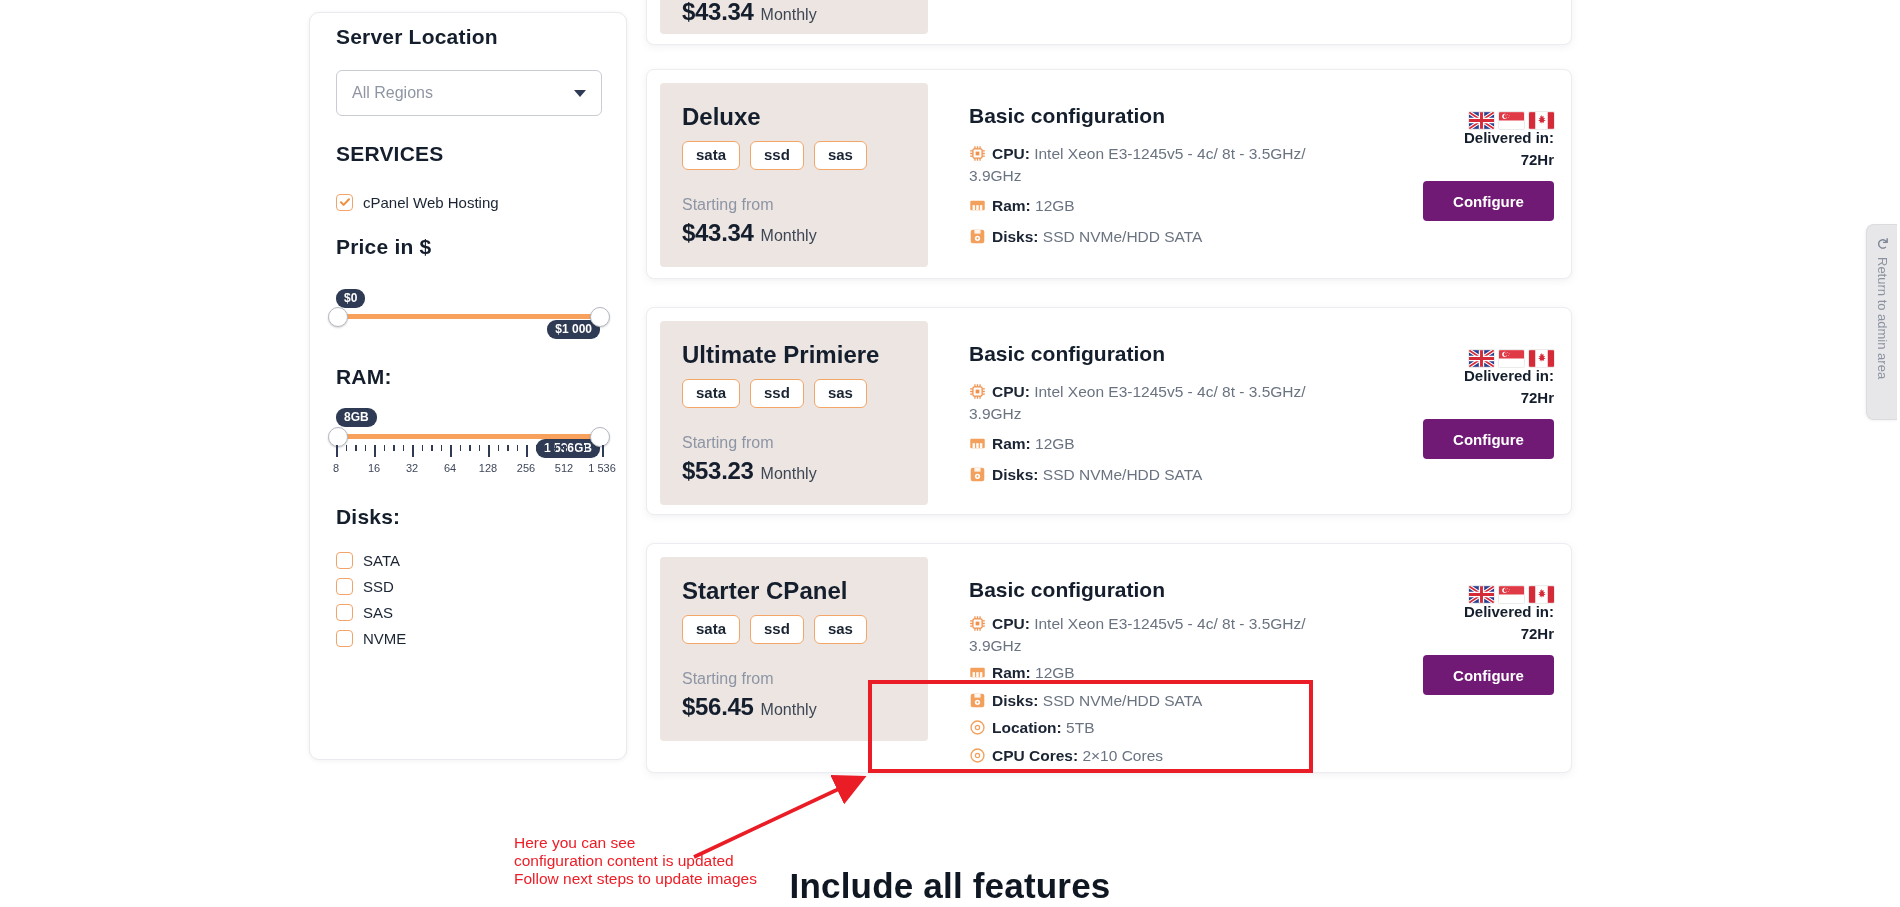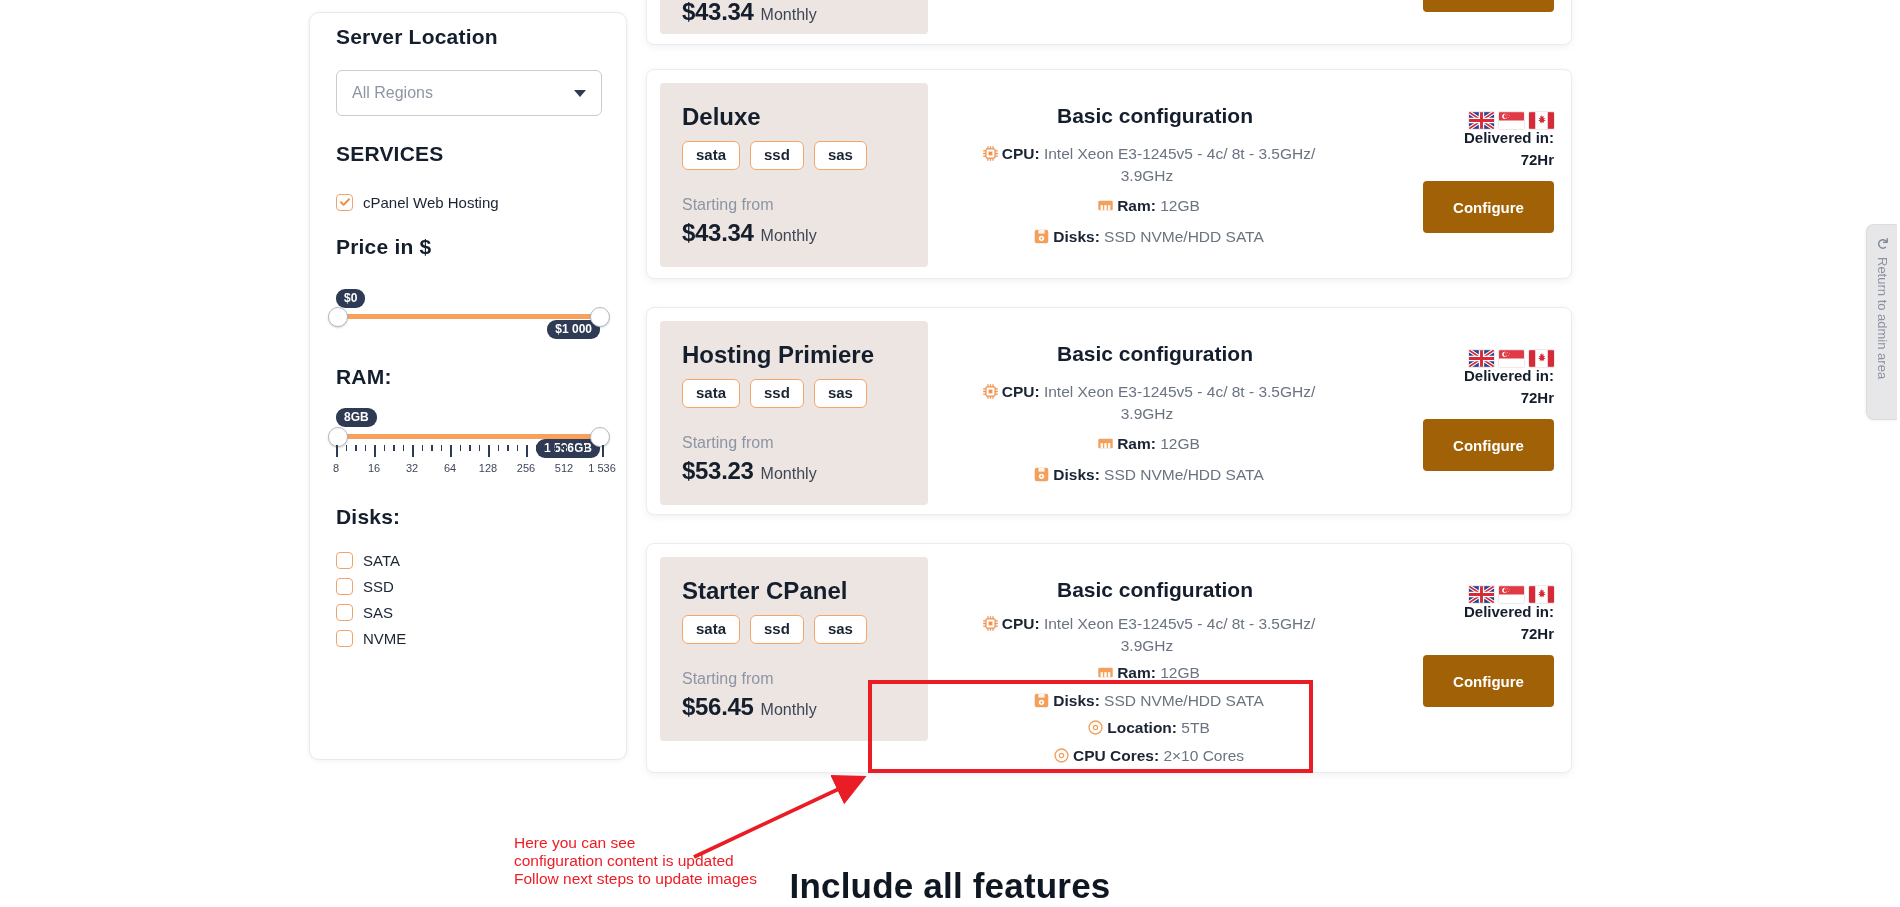--- a/index.html
+++ b/index.html
@@ -59,33 +59,33 @@
   .tags { display: flex; gap: 10px; margin-top: 10px; }
   .tag {
     border: 1.5px solid #f3a668; background: #fff; border-radius: 6px; padding: 4px 13px 5px;
     font-size: 15px; font-weight: 700; color: #1a2433; line-height: 18px;
   }
   .price-block { margin-top: auto; }
   .starting { font-size: 16px; color: #8d95a5; margin-bottom: 5px; }
   .price-row { display: flex; align-items: baseline; gap: 7px; }
   .price { font-size: 24px; font-weight: 800; color: #141e2c; letter-spacing: -.3px; }
   .period { font-size: 16px; color: #3d4654; }
-  .config { position: absolute; left: 322px; top: 34px; width: 372px; text-align: center; }
+  .config { position: absolute; left: 322px; top: 34px; width: 372px; }
   .config-title { font-size: 21px; font-weight: 800; color: #141e2c; }
   .cfg-item { font-size: 15.5px; line-height: 21.5px; color: #6a7380; width: 356px; }
   .cfg-item b { color: #1a2433; font-weight: 700; }
   .cfg-icon { display: inline-block; width: 23px; }
   .cfg-icon svg { width: 17px; height: 17px; vertical-align: -3px; }
   .right { position: absolute; right: 17px; top: 42px; width: 210px; text-align: right; }
   .flags { display: flex; gap: 5px; justify-content: flex-end; }
   .flag svg { display: block; width: 25px; height: 17px; border-radius: 1px; box-shadow: 0 0 0 1px rgba(0,0,0,.08); }
   .delivered-label { font-size: 15px; font-weight: 700; color: #141e2c; }
   .delivered-value { font-size: 15px; font-weight: 700; margin-top: 5px; color: #141e2c; }
   .configure-btn {
-    margin-top: 13px; width: 131px; height: 52px; background: #a16207; border: none; border-radius: 4px;
+    margin-top: 13px; width: 131px; height: 40px; background: #701a75; border: none; border-radius: 4px;
     color: #fff; font-size: 15px; font-weight: 700; font-family: inherit; cursor: pointer;
   }
   .partial-btn { position: absolute; right: 17px; top: 164px; margin: 0; }
 
   
   .highlight-box { position: absolute; left: 868px; top: 680px; width: 445px; height: 93px; border: 4px solid #ea1c25; z-index: 20; }
   .annotation-arrow { position: absolute; left: 660px; top: 760px; width: 220px; height: 110px; z-index: 21; }
   .annotation-text { position: absolute; left: 514px; top: 834px; color: #ee1c25; font-size: 15.5px; line-height: 18px; z-index: 21; }
 
   
@@ -287,21 +287,21 @@
                   <rect width="60" height="40" fill="#fff"></rect>
                   <rect width="15" height="40" fill="#d52b39"></rect>
                   <rect x="45" width="15" height="40" fill="#d52b39"></rect>
                   <path fill="#d52b39" d="M30 6l2.3 5.1 3.1-1.7-1 5.3 4.5-.9-3.5 4.1 4.9 2-4.9 1.7 1.2 3.5-4.7-1.2-.9 4.6-.9-4.6-4.7 1.2 1.2-3.5-4.9-1.7 4.9-2-3.5-4.1 4.5.9-1-5.3 3.1 1.7z"></path>
                 </svg>
               </span>
             </div><div class="delivered-label">Delivered in:</div><div class="delivered-value">72Hr</div><button class="configure-btn">Configure</button></div>
         </section>
         <section class="plan-card" style="top: 307px; height: 208px;">
           <div class="panel" style="height: 184px;">
-            <h3 class="plan-name">Hosting Primiere</h3>
+            <h3 class="plan-name">Ultimate Primiere</h3>
             <div class="tags">
               <span class="tag">sata</span>
               <span class="tag">ssd</span>
               <span class="tag">sas</span>
             </div>
             <div class="price-block">
               <div class="starting">Starting from</div>
               <div class="price-row">
                 <span class="price">$53.23</span>
                 <span class="period">Monthly</span>

